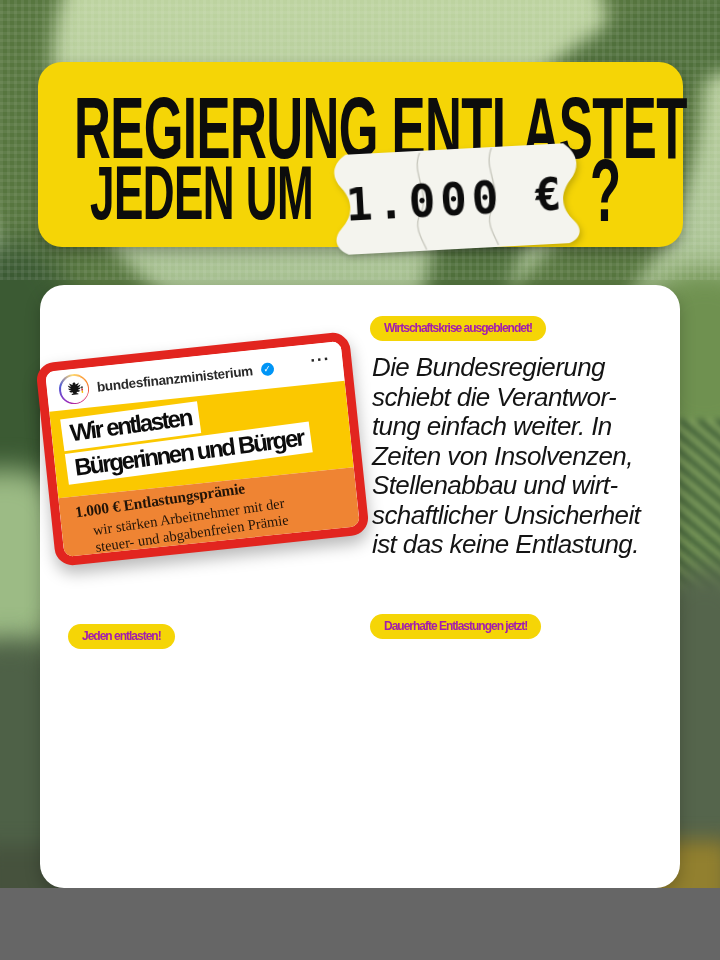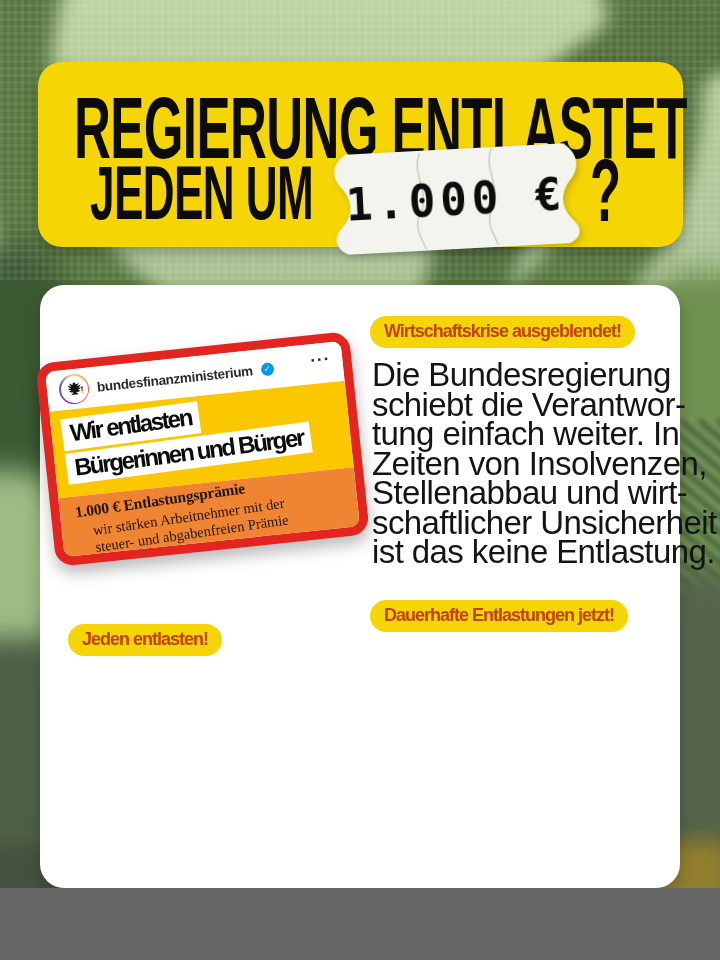--- a/index.html
+++ b/index.html
@@ -45,25 +45,25 @@
   .price-tag svg{position:absolute;inset:0;}
   .price-text{position:absolute;left:0;top:28px;width:100%;text-align:center;
     font-family:"DejaVu Sans Mono","Liberation Mono",monospace;font-weight:bold;
     font-size:44px;letter-spacing:5px;color:#0c0c0c;}
   
   .card{position:absolute;left:40px;top:285px;width:640px;height:603px;background:#ffffff;
     border-radius:24px;box-shadow:0 6px 16px rgba(0,0,0,.22);}
   .sec{position:absolute;}
   .sec-tr{left:330px;top:31px;width:310px;}
   .sec-bl{left:28px;top:315px;width:310px;margin-top:24px;}
-  .sec-br{left:330px;top:315px;width:310px;}
-  .badge{display:inline-block;background:#f5d506;color:#c2410c;font-weight:bold;font-size:18px;
+  .sec-br{left:330px;top:329px;width:310px;}
+  .badge{display:inline-block;background:#f5d506;color:#a21caf;font-weight:bold;font-size:12px;
     letter-spacing:-1px;padding:5px 14px 6px;border-radius:999px;white-space:nowrap;}
-  .body{margin:12px 0 0 2px;font-size:33px;line-height:29.5px;color:#141414;
-    letter-spacing:-0.6px;white-space:pre;}
+  .body{margin:12px 0 0 2px;font-size:26px;line-height:29.5px;color:#141414;
+    letter-spacing:-0.6px;white-space:pre;font-style:italic;}
   
   .ig-post{position:absolute;left:5px;top:62px;width:297px;height:186px;
     border:9px solid #e2251f;border-radius:18px;background:#fff;transform:rotate(-6deg);
     box-shadow:0 8px 16px rgba(0,0,0,.28);overflow:hidden;display:flex;flex-direction:column;}
   .ig-header{height:40px;background:#fff;display:flex;align-items:center;padding:0 12px;gap:8px;flex:0 0 auto;}
   .avatar{width:30px;height:30px;border-radius:50%;flex:0 0 auto;
     background:conic-gradient(#feda75,#fa7e1e,#d62976,#962fbf,#4f5bd5,#feda75);
     display:flex;align-items:center;justify-content:center;}
   .avatar-inner{width:25px;height:25px;border-radius:50%;background:#fff;border:1.5px solid #fff;
     display:flex;align-items:center;justify-content:center;}

